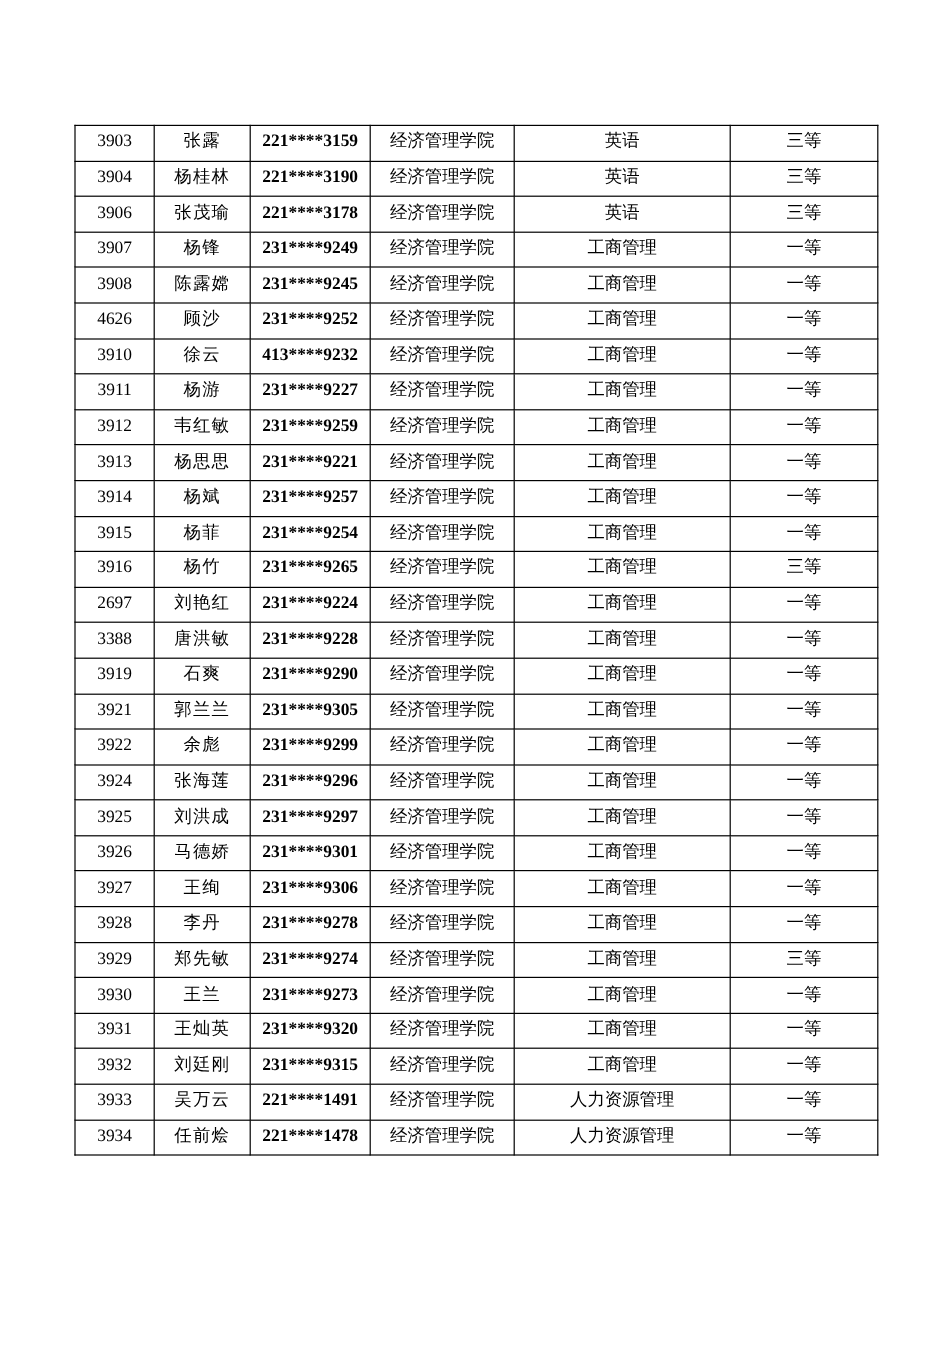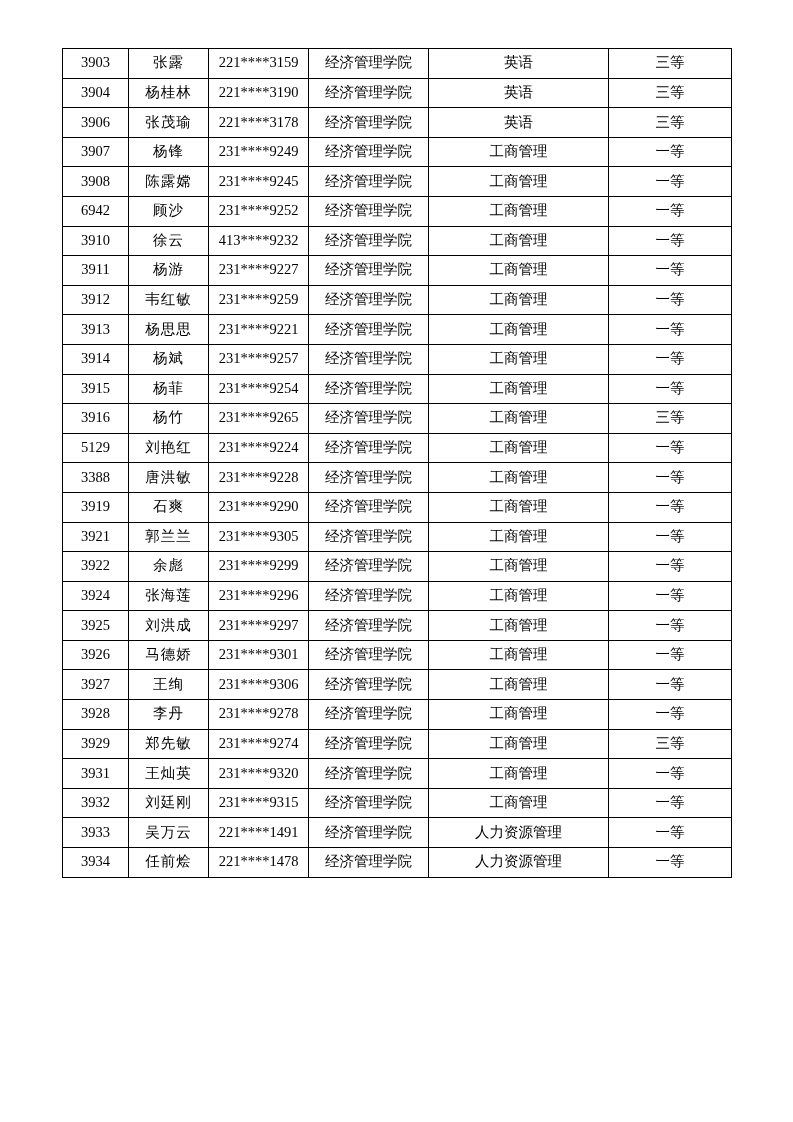--- a/index.html
+++ b/index.html
@@ -11,21 +11,21 @@
     width: 793px;
     height: 1122px;
     font-family: "Liberation Serif", "DejaVu Serif", serif;
     color: #000000;
   }
   .page {
     position: relative;
     width: 793px;
     height: 1122px;
     box-sizing: border-box;
-    padding: 48px 62px 0 62px;
+    padding: 104px 62px 0 62px;
   }
   table.roster {
     border-collapse: collapse;
     width: 669px;
     table-layout: fixed;
   }
   table.roster td {
     border: 1px solid #000000;
     height: 28.6px;
     padding: 0 2px;
@@ -37,21 +37,21 @@
     overflow: hidden;
   }
   col.c-seq   { width: 66px; }
   col.c-name  { width: 80px; }
   col.c-id    { width: 100px; }
   col.c-dept  { width: 120px; }
   col.c-major { width: 180px; }
   col.c-award { width: 123px; }
 
   .cell-seq   { font-family: "Liberation Serif", serif; }
-  .cell-id    { font-family: "Liberation Serif", serif; letter-spacing: 0px; }
+  .cell-id    { font-family: "Liberation Serif", serif; letter-spacing: 0px; font-weight: bold; }
   .cell-name, .cell-dept, .cell-major, .cell-award {
     font-family: "DejaVu Sans", "Liberation Sans", sans-serif;
     font-size: 13.5px;
   }
   .cell-name { letter-spacing: 1px; }
 </style>
 </head>
 <body>
 
 <div class="page">
@@ -99,21 +99,21 @@
         </tr>
         <tr>
           <td class="cell-seq">3908</td>
           <td class="cell-name">陈露嫦</td>
           <td class="cell-id">231****9245</td>
           <td class="cell-dept">经济管理学院</td>
           <td class="cell-major">工商管理</td>
           <td class="cell-award">一等</td>
         </tr>
         <tr>
-          <td class="cell-seq">6942</td>
+          <td class="cell-seq">4626</td>
           <td class="cell-name">顾沙</td>
           <td class="cell-id">231****9252</td>
           <td class="cell-dept">经济管理学院</td>
           <td class="cell-major">工商管理</td>
           <td class="cell-award">一等</td>
         </tr>
         <tr>
           <td class="cell-seq">3910</td>
           <td class="cell-name">徐云</td>
           <td class="cell-id">413****9232</td>
@@ -163,21 +163,21 @@
         </tr>
         <tr>
           <td class="cell-seq">3916</td>
           <td class="cell-name">杨竹</td>
           <td class="cell-id">231****9265</td>
           <td class="cell-dept">经济管理学院</td>
           <td class="cell-major">工商管理</td>
           <td class="cell-award">三等</td>
         </tr>
         <tr>
-          <td class="cell-seq">5129</td>
+          <td class="cell-seq">2697</td>
           <td class="cell-name">刘艳红</td>
           <td class="cell-id">231****9224</td>
           <td class="cell-dept">经济管理学院</td>
           <td class="cell-major">工商管理</td>
           <td class="cell-award">一等</td>
         </tr>
         <tr>
           <td class="cell-seq">3388</td>
           <td class="cell-name">唐洪敏</td>
           <td class="cell-id">231****9228</td>
@@ -249,20 +249,28 @@
           <td class="cell-major">工商管理</td>
           <td class="cell-award">一等</td>
         </tr>
         <tr>
           <td class="cell-seq">3929</td>
           <td class="cell-name">郑先敏</td>
           <td class="cell-id">231****9274</td>
           <td class="cell-dept">经济管理学院</td>
           <td class="cell-major">工商管理</td>
           <td class="cell-award">三等</td>
+        </tr>
+        <tr>
+          <td class="cell-seq">3930</td>
+          <td class="cell-name">王兰</td>
+          <td class="cell-id">231****9273</td>
+          <td class="cell-dept">经济管理学院</td>
+          <td class="cell-major">工商管理</td>
+          <td class="cell-award">一等</td>
         </tr>
         <tr>
           <td class="cell-seq">3931</td>
           <td class="cell-name">王灿英</td>
           <td class="cell-id">231****9320</td>
           <td class="cell-dept">经济管理学院</td>
           <td class="cell-major">工商管理</td>
           <td class="cell-award">一等</td>
         </tr>
         <tr>

